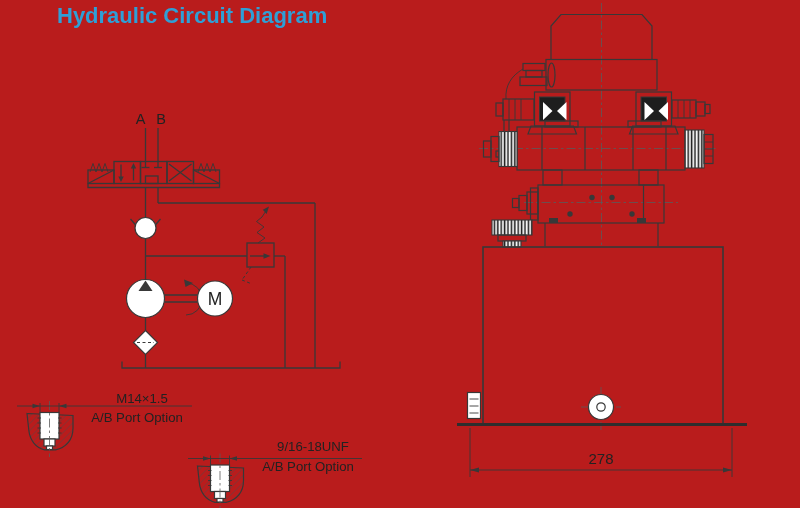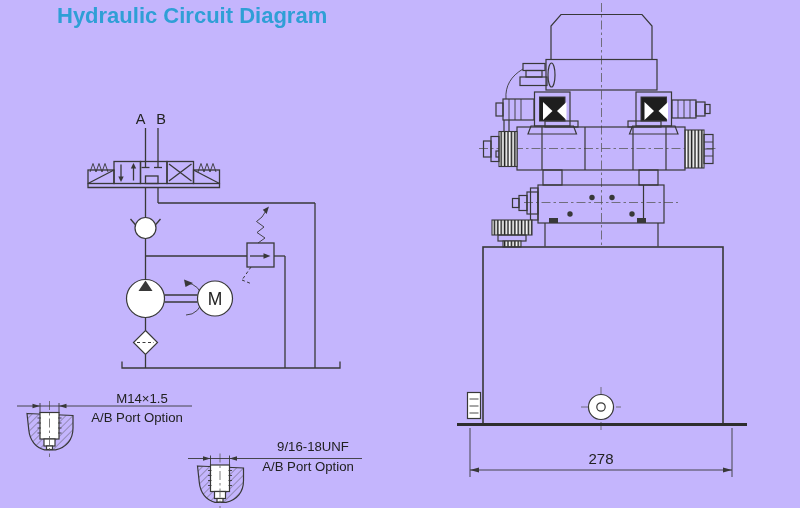--- a/index.html
+++ b/index.html
@@ -1,16 +1,16 @@
 <!DOCTYPE html>
 <html><head>
 <meta charset="utf-8">
 <style>
   html,body{margin:0;padding:0;background:#ffffff;}
-  .canvas{position:relative;width:800px;height:508px;background:#c4b5fd;overflow:hidden;
+  .canvas{position:relative;width:800px;height:508px;background:#b91c1c;overflow:hidden;
           font-family:"Liberation Sans",sans-serif;}
   svg text{font-family:"Liberation Sans",sans-serif;}
   .ln{fill:none;stroke:#383838;stroke-width:1.3;}
   .ln2{fill:none;stroke:#383838;stroke-width:1.2;}
   .thk{fill:none;stroke:#2e2e2e;stroke-width:3.2;}
   .thin{fill:none;stroke:#383838;stroke-width:0.9;}
   .fillb{fill:#383838;stroke:none;}
   .dark{fill:#1e1e1e;stroke:#383838;stroke-width:1;}
   .wht{fill:#ffffff;stroke:#383838;stroke-width:1.2;}
   .cl{fill:none;stroke:#5a5a5a;stroke-width:0.8;stroke-dasharray:9 3 2.5 3;}

